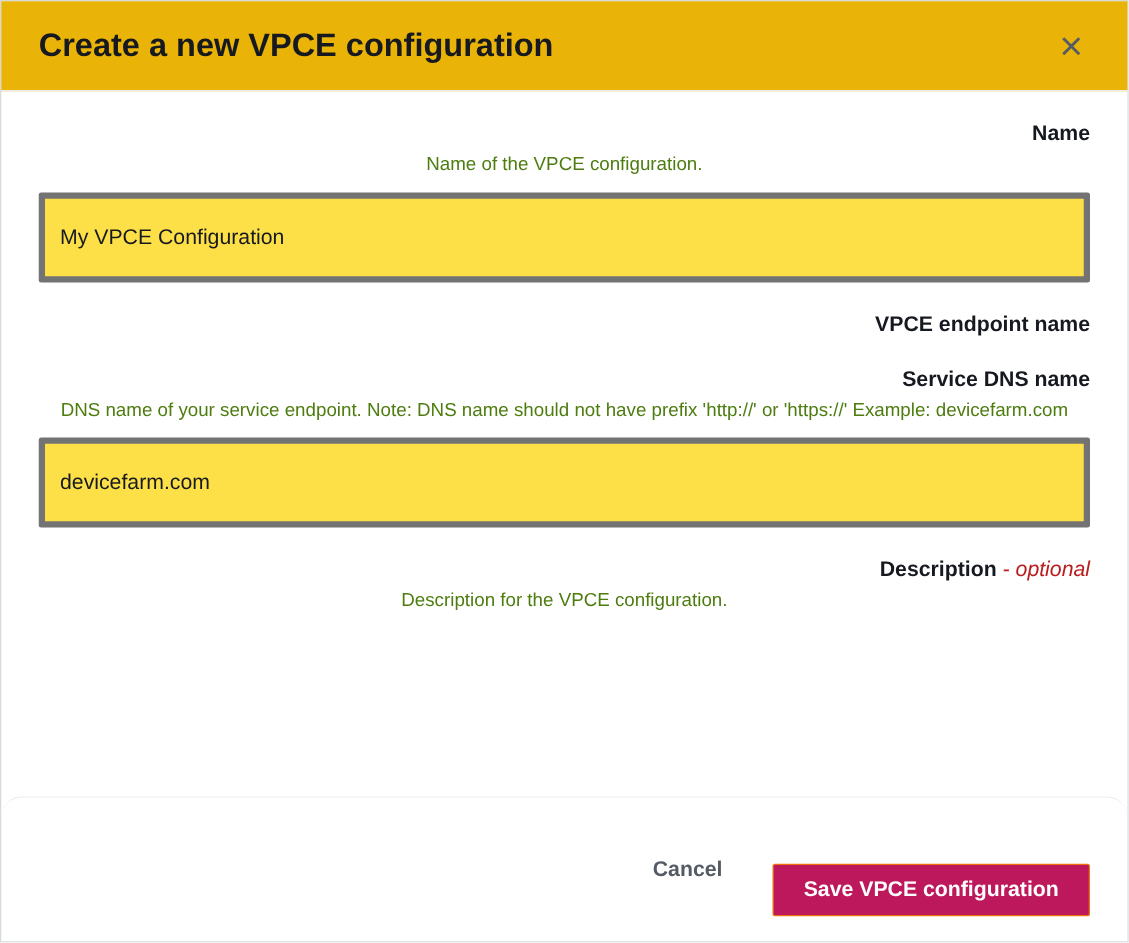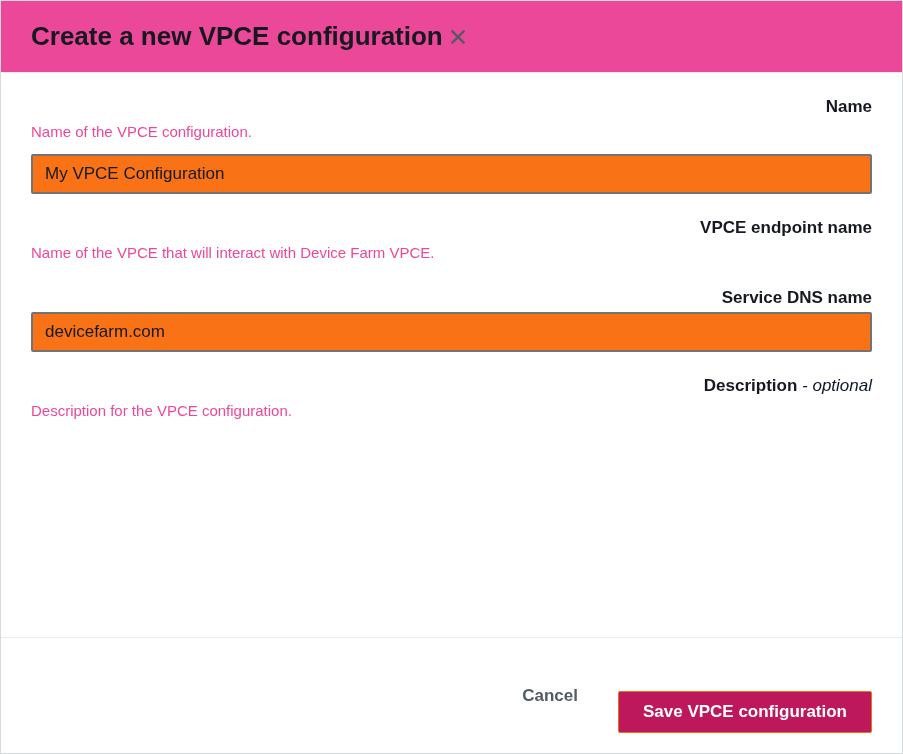--- a/index.html
+++ b/index.html
@@ -18,24 +18,24 @@
       background: #ffffff;
       width: 100%;
       height: 100%;
       display: flex;
       flex-direction: column;
       border: 1px solid #d5dbdb;
     }
     .modal-header {
       display: flex;
       align-items: center;
-      justify-content: flex-start;
+      justify-content: space-between;
       padding: 20px 30px;
       border-bottom: 1px solid #eaeded;
-      background: #ec4899;
+      background: #eab308;
     }
     .modal-title {
       font-size: 26px;
       font-weight: 700;
       color: #16191f;
     }
     .close-btn {
       background: none;
       border: none;
       cursor: pointer;
@@ -61,49 +61,51 @@
       font-size: 17px;
       font-weight: 700;
       color: #16191f;
       display: block;
       margin-bottom: 4px;
       text-align: right;
     }
     .optional-text {
       font-style: italic;
       font-weight: 400;
-      color: #0f172a;
+      color: #b91c1c;
     }
     .field-hint {
       font-size: 15px;
-      color: #ec4899;
+      color: #4d7c0f;
       margin-bottom: 10px;
       line-height: 1.5;
+      text-align: center;
     }
     .text-input {
       width: 100%;
-      padding: 8px 12px;
+      padding: 21px 12px;
       font-size: 17px;
-      border: 2px solid #737373;
+      border: 5px solid #737373;
       border-radius: 2px;
       color: #16191f;
-      background: #f97316;
+      background: #fde047;
       font-family: inherit;
     }
     .text-input::placeholder {
       color: #687078;
       font-style: italic;
     }
     .modal-footer {
       display: flex;
       justify-content: flex-end;
       align-items: center;
       gap: 16px;
       padding: 20px 30px;
       border-top: 1px solid #eaeded;
+      border-radius: 17px;
     }
     .btn {
       font-size: 17px;
       font-weight: 700;
       padding: 10px 24px;
       border-radius: 2px;
       cursor: pointer;
       font-family: inherit;
       border: none;
     }
@@ -135,25 +137,25 @@
   <div class="modal-body">
 
     <div class="form-group">
       <label class="field-label">Name</label>
       <div class="field-hint">Name of the VPCE configuration.</div>
       <input type="text" class="text-input" value="My VPCE Configuration" style="">
     </div>
 
     <div class="form-group">
       <label class="field-label">VPCE endpoint name</label>
-      <div class="field-hint">Name of the VPCE that will interact with Device Farm VPCE.</div>
     </div>
 
     <div class="form-group">
       <label class="field-label">Service DNS name</label>
+      <div class="field-hint">DNS name of your service endpoint. Note: DNS name should not have prefix 'http://' or 'https://' Example: devicefarm.com</div>
       <input type="text" class="text-input" value="devicefarm.com" style="">
     </div>
 
     <div class="form-group">
       <label class="field-label">
         <span>Description</span>
         <span class="optional-text">- optional</span>
       </label>
       <div class="field-hint">Description for the VPCE configuration.</div>
     </div>

